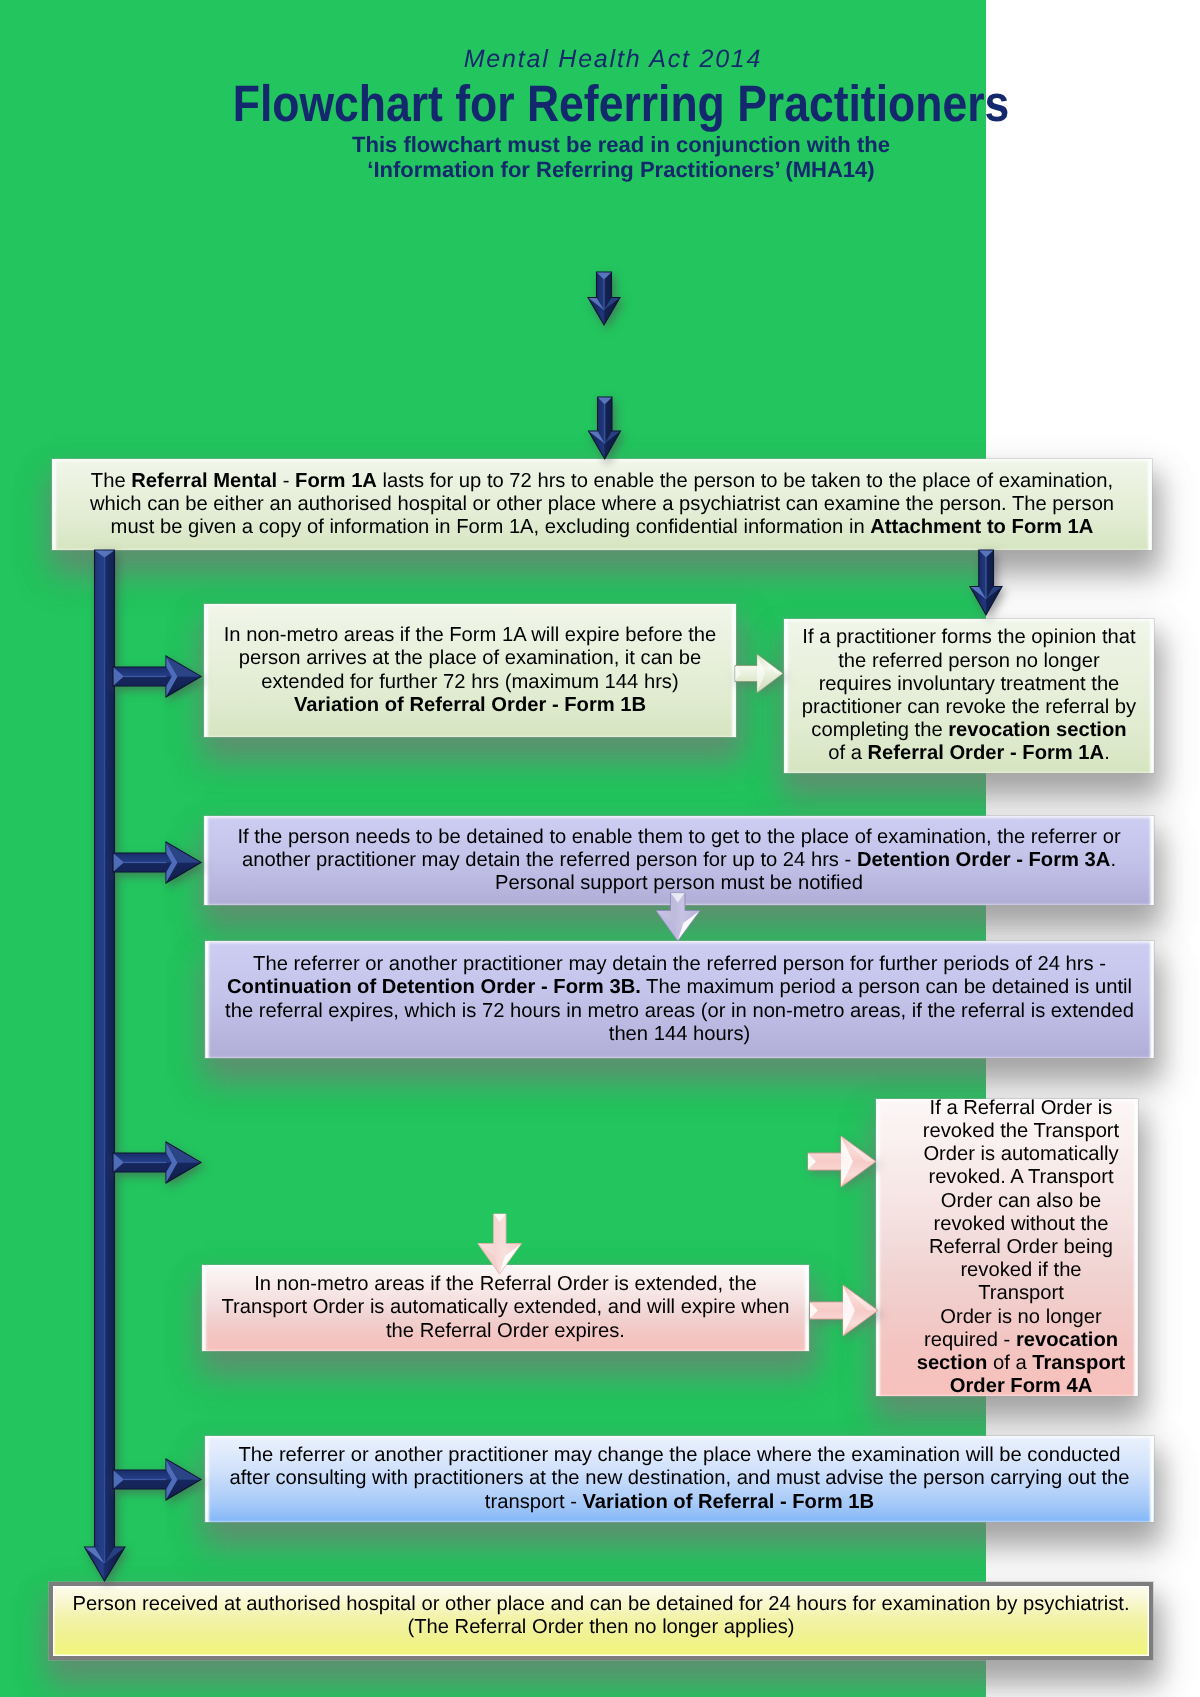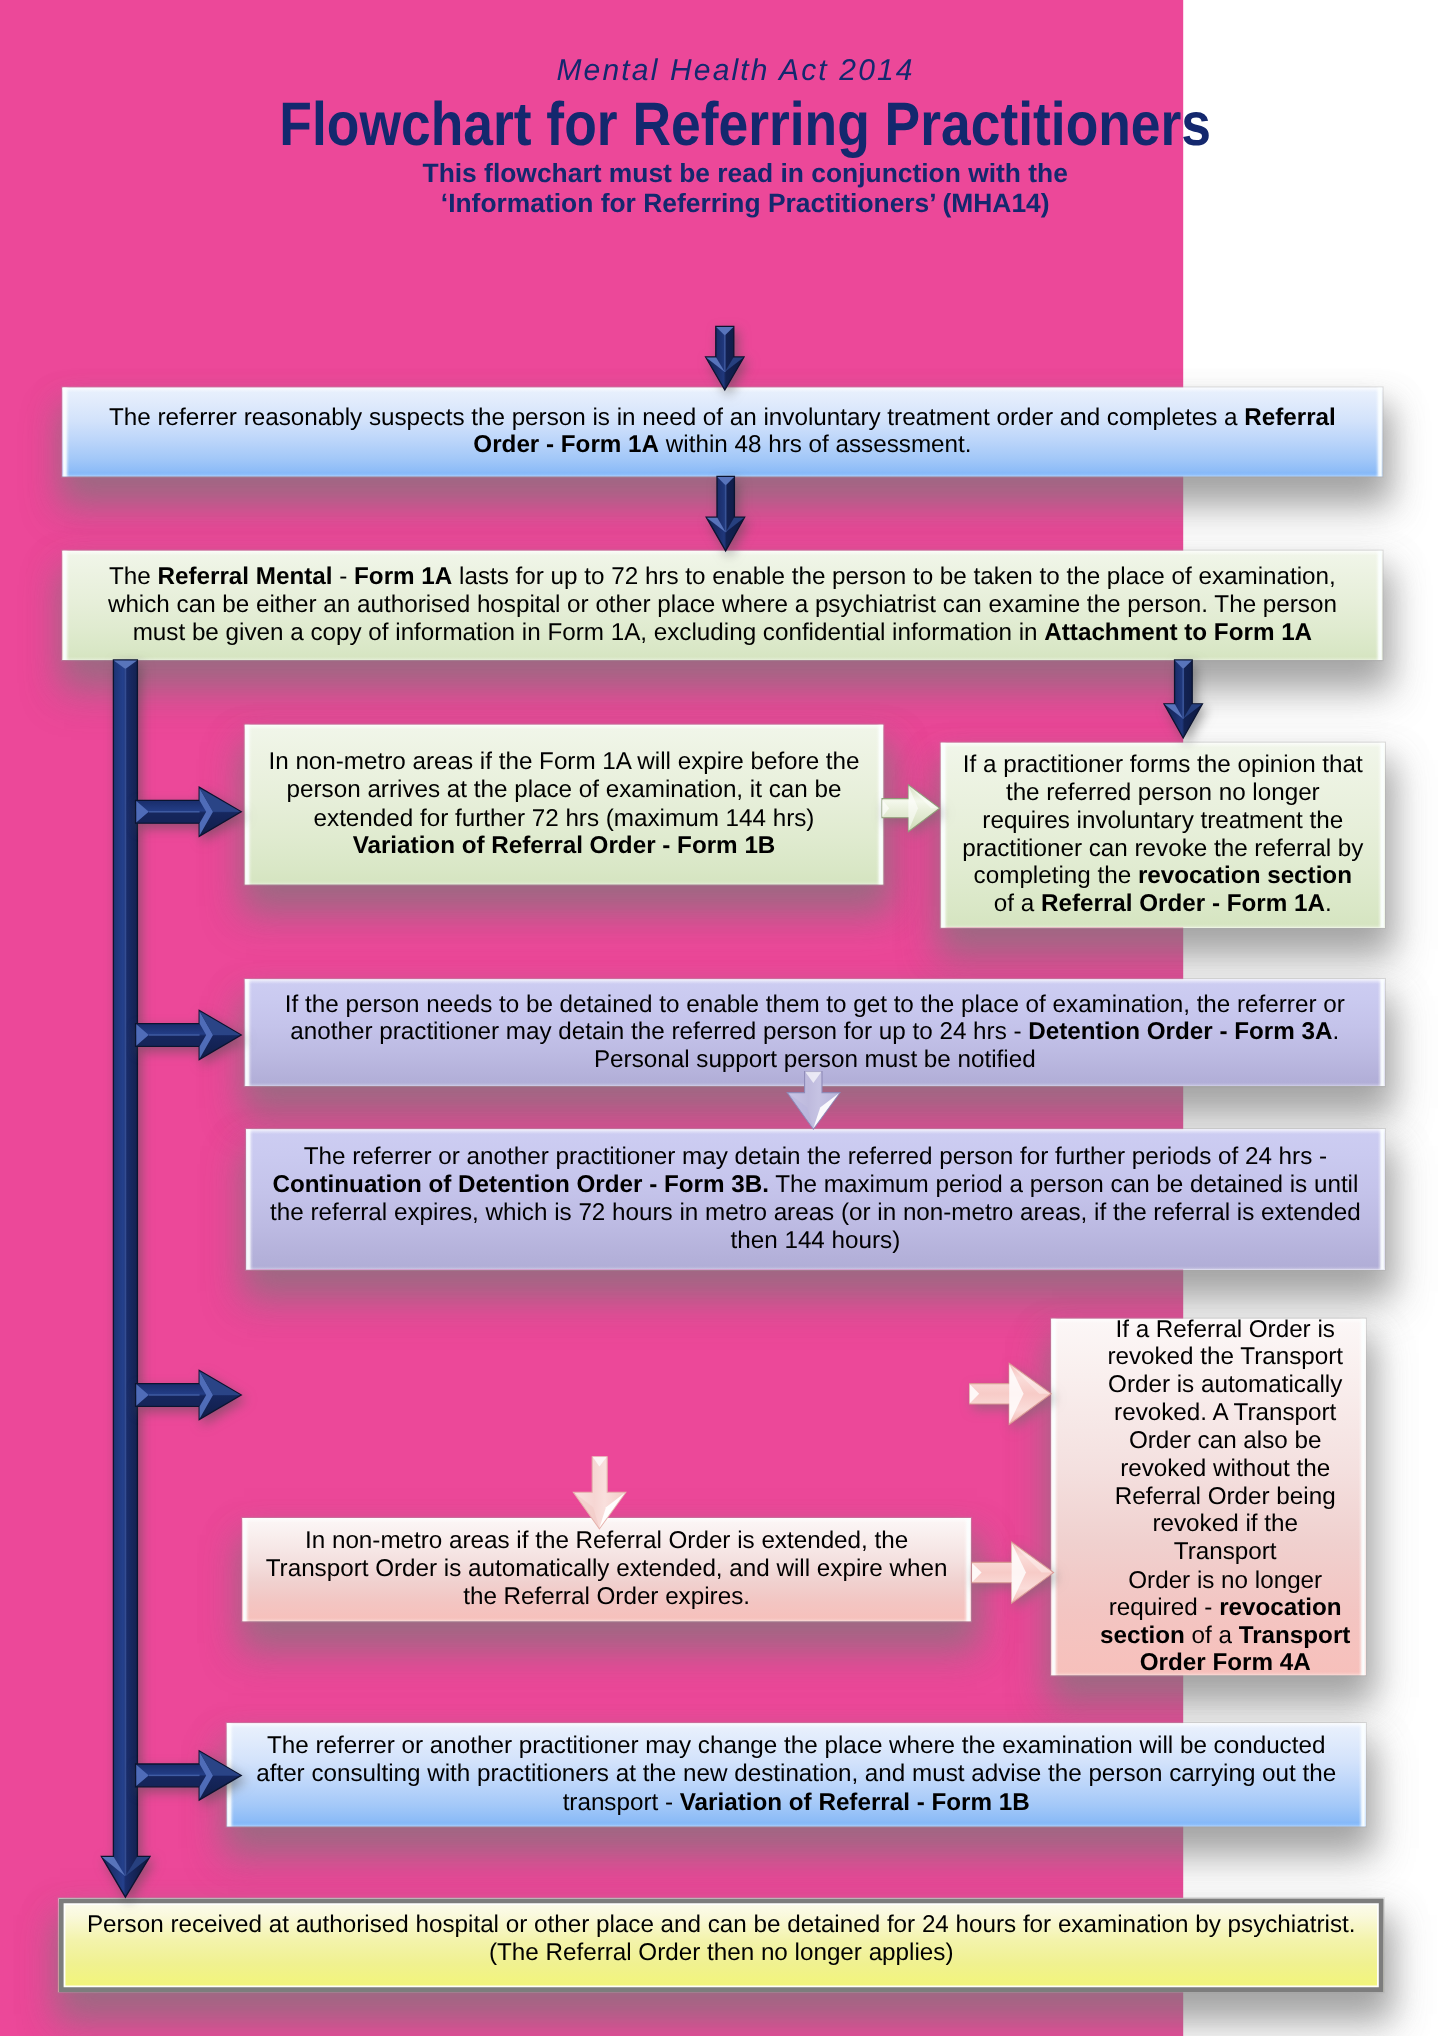--- a/index.html
+++ b/index.html
@@ -1,18 +1,18 @@
 <!DOCTYPE html>
 <html><head>
 <meta charset="utf-8">
 <title>Flowchart for Referring Practitioners</title>
 <style>
   html,body{margin:0;padding:0;}
   body{width:1200px;height:1697px;background:#ffffff;font-family:"Liberation Sans",sans-serif;overflow:hidden;-webkit-font-smoothing:antialiased;text-rendering:geometricPrecision;}
-  #stage{position:relative;width:986px;height:1697px;background:#ec4899;}
+  #stage{position:relative;width:986px;height:1697px;background:#22c55e;}
   
   .hdr-eyebrow{position:absolute;left:21px;width:1200px;color:#14286E;font-style:italic;text-align:center;}
   .hdr-title{position:absolute;left:21px;width:1200px;color:#14286E;font-weight:bold;text-align:center;}
   .hdr-line{position:absolute;left:21px;width:1200px;color:#14286E;font-weight:bold;text-align:center;}
   
   .box{position:absolute;box-sizing:border-box;display:flex;align-items:center;justify-content:center;text-align:center;color:#000;line-height:23.2px;font-size:20.2px;}
   .box .txt{width:100%;padding:0 12px;position:relative;z-index:3;transform:translateY(0px);}
   b{font-weight:bold;}
   .yellow::after{background:none;box-sizing:border-box;
     box-shadow:inset 0 0 0 4px #7d7d7d, inset 0 0 0 5.5px rgba(255,255,255,.95);}
@@ -112,23 +112,20 @@
       <linearGradient id="purpleShaft" x1="0" y1="0" x2="0" y2="1">
         <stop offset="0%" stop-color="#b9b5df"></stop>
           <stop offset="35%" stop-color="#e3e1f3"></stop>
         <stop offset="55%" stop-color="#d0cde9"></stop>
           <stop offset="100%" stop-color="#b2aed9"></stop>
       </linearGradient>
     </defs>
   </svg>
 
 
-  <div class="box blue" style="left:52px;top:323px;width:1100px;height:74px;">
-    <div class="txt">The referrer reasonably suspects the person is in need of an involuntary treatment order and completes a <b>Referral</b><br><b>Order - Form 1A</b> within 48 hrs of assessment.</div>
-  </div>
 
   <div class="box green" style="left:52px;top:459px;width:1100px;height:91px;">
     <div class="txt">The <b>Referral Mental</b> - <b>Form 1A</b> lasts for up to 72 hrs to enable the person to be taken to the place of examination,<br>which can be either an authorised hospital or other place where a psychiatrist can examine the person. The person<br>must be given a copy of information in Form 1A, excluding confidential information in <b>Attachment to Form 1A</b></div>
   </div>
 
   <div class="box green" style="left:204px;top:604px;width:532px;height:133px;">
     <div class="txt">In non-metro areas if the Form 1A will expire before the<br>person arrives at the place of examination, it can be<br>extended for further 72 hrs (maximum 144 hrs)<br><b>Variation of Referral Order - Form 1B</b></div>
   </div>
 
   <div class="box green" style="left:784px;top:619px;width:370px;height:154px;">
@@ -145,21 +142,21 @@
 
 
   <div class="box pink" style="left:202px;top:1265px;width:607px;height:86px;">
     <div class="txt">In non-metro areas if the Referral Order is extended, the<br>Transport Order is automatically extended, and will expire when<br>the Referral Order expires.</div>
   </div>
 
   <div class="box pink" style="left:876px;top:1099px;width:262px;height:297px;padding-left:28px;">
     <div class="txt">If a Referral Order is<br>revoked the Transport<br>Order is automatically<br>revoked. A Transport<br>Order can also be<br>revoked without the<br>Referral Order being<br>revoked if the Transport<br>Order is no longer<br>required - <b>revocation</b><br><b>section</b> of a <b>Transport</b><br><b>Order Form 4A</b></div>
   </div>
 
-  <div class="box blue" style="left:189px;top:1436px;width:949px;height:86px;">
+  <div class="box blue" style="left:205px;top:1436px;width:949px;height:86px;">
     <div class="txt">The referrer or another practitioner may change the place where the examination will be conducted<br>after consulting with practitioners at the new destination, and must advise the person carrying out the<br>transport - <b>Variation of Referral - Form 1B</b></div>
   </div>
 
   <div class="box yellow" style="left:49px;top:1582px;width:1104px;height:78px;align-items:center;">
     <div class="txt">Person received at authorised hospital or other place and can be detained for 24 hours for examination by psychiatrist.<br>(The Referral Order then no longer applies)</div>
   </div>
 
   <svg class="arrow adrop" style="left:587px;top:272px;" width="34" height="53" viewBox="0 0 34 53">
     <polygon points="9.5,0 24.5,0 24.5,25.5 33,25.5 17,53 1,25.5 9.5,25.5" fill="url(#navyShaftV)" stroke="#0b1430" stroke-width="1.1"></polygon>
     <polygon points="9.8,0.4 24.2,0.4 17,7.5" fill="#5874bb"></polygon>

